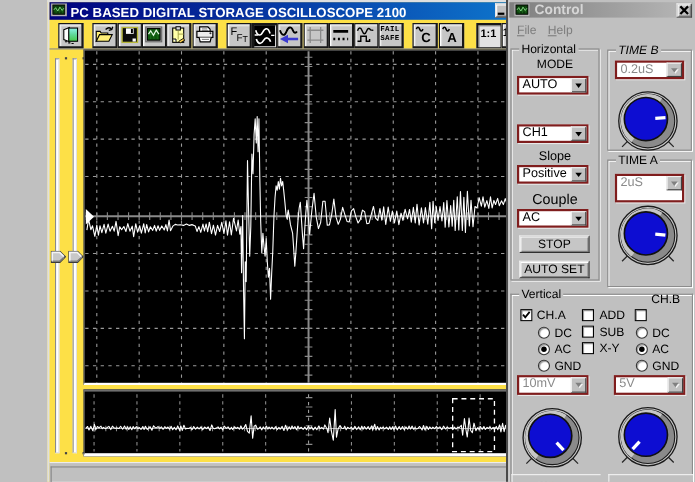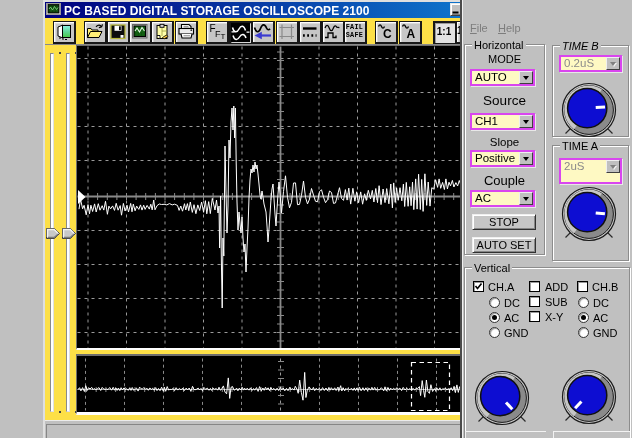--- a/index.html
+++ b/index.html
@@ -14,21 +14,21 @@
  letter-spacing:0.05px;white-space:nowrap;}
 .winbtn{position:absolute;top:1px;width:13px;height:13px;background:#c0c0c0;
  border:1px solid;border-color:#e8e8e8 #404040 #404040 #e8e8e8;box-shadow:inset 1px 1px 0 #fff,inset -1px -1px 0 #808080;}
 #ctrlwin{position:absolute;left:460px;top:0;width:172px;height:438px;background:#c0c0c0;
  border-left:2px solid #4a4a4a;box-shadow:inset 1px 0 0 #efefef;}
 #ctrltitle{position:absolute;left:1px;top:2px;width:167px;height:14px;
  background:linear-gradient(to right,#7e7e7e,#b8b8b8);}
 .grp{position:absolute;border:1px solid #8c8c8c;box-shadow:inset 1px 1px 0 #fff,1px 1px 0 #fff;}
 .grplab{position:absolute;top:-6px;background:#c0c0c0;font-size:11px;padding:0 2px;white-space:nowrap;}
 .lab{position:absolute;font-size:11px;color:#000;white-space:nowrap;}
-.combo{position:absolute;height:17px;background:#fef9c3;border:2px solid #d946ef;box-shadow:1px 1px 0 #e8e8e8;}
+.combo{position:absolute;height:17px;background:#ffffff;border:2px solid #7f1d1d;box-shadow:1px 1px 0 #e8e8e8;}
 .combo .tx{position:absolute;left:3px;top:0px;font-size:11.5px;line-height:13px;}
 .cbtn{position:absolute;right:0;top:0;width:14px;height:13px;background:#c0c0c0;
  border:1px solid;border-color:#efefef #404040 #404040 #efefef;}
 .cbtn:after{content:"";position:absolute;left:3px;top:4px;border:3px solid transparent;border-top:4px solid #000;}
 .cbtn.dis:before{content:"";position:absolute;left:4px;top:5px;border:3px solid transparent;border-top:4px solid #f2f2f2;}
 .cbtn.dis:after{border-top-color:#808080;}
 .btn3{position:absolute;background:#c6c6c6;border:1px solid;border-color:#efefef #303030 #303030 #efefef;
  box-shadow:inset 1px 1px 0 #fff,inset -1px -1px 0 #868686;
  font-size:11px;text-align:center;color:#000;}
 .cb{position:absolute;width:11px;height:11px;background:#fff;border:1px solid #000;box-shadow:inset 1px 1px 0 #9a9a9a;}
@@ -262,40 +262,53 @@
 <div class="abs" style="left:1px;top:3px;width:444px;height:15px;border:1px solid;border-color:#868686 #fff #fff #868686;"></div>
 <svg class="abs" style="left:444px;top:4px" width="12" height="14" viewBox="0 0 12 14">
 <path d="M11 1 L0 12" stroke="#868686" stroke-width="1.2"></path>
 <path d="M11 5 L3 13" stroke="#868686" stroke-width="1.2"></path>
 <path d="M11 9 L7 13" stroke="#868686" stroke-width="1.2"></path>
 <path d="M12 2 L1 13 M12 6 L4 14 M12 10 L8 14" stroke="#f2f2f2" stroke-width="1"></path>
 </svg>
     </div>
 </div>
 <div id="ctrlwin">
+ <div id="ctrltitle">
+  <svg class="abs" style="left:4px;top:1px" width="15" height="12" viewBox="0 0 15 12">
+<rect x="0.5" y="0.5" width="14" height="11" fill="#e6e6e6" stroke="#9a9a9a"></rect>
+<rect x="2" y="1.5" width="11" height="8.5" fill="#0b3a0b" stroke="#000" stroke-width="0.8"></rect>
+<path d="M3 7 h9 M5 3 v6 M8 3 v6 M11 3 v6" stroke="#1d6b1d" stroke-width="0.7" fill="none"></path>
+<path d="M3 6 l1.5 -2 l2 3 l2 -3.5 l2 3 l1.5 -2" stroke="#7fd87f" stroke-width="0.9" fill="none"></path>
+</svg>
+  <div style="position:absolute;left:23px;top:0px;color:#d6d6d6;font-size:12.5px;font-weight:bold;">Control</div>
+  <div class="winbtn" style="left:152px;width:14px;">
+        <svg width="12" height="11">
+          <path d="M2.5 1.8 L9.5 8.8 M9.5 1.8 L2.5 8.8" stroke="#000" stroke-width="2"></path>
+        </svg>
+      </div>
+ </div>
  <div class="lab" style="left:8px;top:22px;color:#7d7d7d;"><span style="text-decoration:underline">F</span>ile</div>
  <div class="lab" style="left:36px;top:22px;color:#7d7d7d;"><span style="text-decoration:underline">H</span>elp</div>
  <div class="grp" style="left:2px;top:44px;width:81px;height:211px;">
       <div class="grplab" style="left:7px;">Horizontal</div>
     </div>
 <div class="grp" style="left:90px;top:45px;width:77px;height:92px;">
       <div class="grplab" style="left:7px;font-style:italic;">TIME B</div>
     </div>
 <div class="grp" style="left:90px;top:145px;width:77px;height:116px;">
       <div class="grplab" style="left:7px;">TIME A</div>
     </div>
 <div class="grp" style="left:2px;top:267px;width:166px;height:171px;border-bottom:none;">
       <div class="grplab" style="left:7px;">Vertical</div>
     </div>
 <div class="lab" style="left:2px;top:53px;width:81px;text-align:center;">MODE</div>
 <div class="combo" style="left:8px;top:69px;width:65px;height:17px;">
 <div class="tx" style="color:#000;">AUTO</div>
       <div class="cbtn" style="height:13px;"></div>
     </div>
-<div class="lab" style="left:2px;top:93px;width:81px;text-align:center;font-size:13.5px;">Source</div>
 <div class="combo" style="left:8px;top:113px;width:65px;height:17px;">
 <div class="tx" style="color:#000;">CH1</div>
       <div class="cbtn" style="height:13px;"></div>
     </div>
 <div class="lab" style="left:2px;top:136px;width:81px;text-align:center;font-size:11.5px;">Slope</div>
 <div class="combo" style="left:8px;top:150px;width:65px;height:17px;">
 <div class="tx" style="color:#000;">Positive</div>
       <div class="cbtn" style="height:13px;"></div>
     </div>
 <div class="lab" style="left:2px;top:173px;width:81px;text-align:center;font-size:13px;">Couple</div>
@@ -331,37 +344,45 @@
 </svg>
 <div class="cb" style="left:11px;top:281px;">
       <svg width="9" height="9" viewBox="0 0 9 9" style="position:absolute;left:0;top:0">
         <path d="M1.5 4 L3.5 6.5 L7.5 1.5" fill="none" stroke="#000" stroke-width="1.6"></path>
       </svg>
     </div>
 <div class="lab" style="left:26px;top:281px;">CH.A</div>
 <div class="cb" style="left:67px;top:281px;"></div>
 <div class="lab" style="left:83px;top:281px;">ADD</div>
 <div class="cb" style="left:115px;top:281px;"></div>
-<div class="lab" style="left:130px;top:281px;">CH.B</div>
+<div class="lab" style="left:130px;top:266px;">CH.B</div>
 <div class="rad" style="left:27px;top:297px;"></div>
 <div class="lab" style="left:42px;top:297px;">DC</div>
 <div class="cb" style="left:67px;top:296px;"></div>
 <div class="lab" style="left:83px;top:296px;">SUB</div>
 <div class="rad" style="left:116px;top:297px;"></div>
 <div class="lab" style="left:131px;top:297px;">DC</div>
 <div class="rad sel" style="left:27px;top:312px;"></div>
 <div class="lab" style="left:42px;top:312px;">AC</div>
 <div class="cb" style="left:67px;top:311px;"></div>
 <div class="lab" style="left:83px;top:311px;">X-Y</div>
 <div class="rad sel" style="left:116px;top:312px;"></div>
 <div class="lab" style="left:131px;top:312px;">AC</div>
 <div class="rad" style="left:27px;top:327px;"></div>
 <div class="lab" style="left:42px;top:327px;">GND</div>
 <div class="rad" style="left:116px;top:327px;"></div>
 <div class="lab" style="left:131px;top:327px;">GND</div>
+<div class="combo" style="left:8px;top:341px;width:65px;height:18px;">
+<div class="tx" style="color:#8a8a8a;">10mV</div>
+      <div class="cbtn dis" style="height:14px;"></div>
+    </div>
+<div class="combo" style="left:96px;top:341px;width:65px;height:18px;">
+<div class="tx" style="color:#8a8a8a;">5V</div>
+      <div class="cbtn dis" style="height:14px;"></div>
+    </div>
 <svg class="abs" style="left:6px;top:364px" width="68" height="68" viewBox="0 0 68 68">
 <path d="M19 49 L10.5 57.5 M49 49 L57.5 57.5" stroke="#2a2a2a" stroke-width="1.2"></path>
 <circle cx="34" cy="34" r="26.5" fill="#c6c6c6" stroke="#1a1a1a" stroke-width="1.2"></circle>
 <circle cx="34" cy="34" r="24.4" fill="#8a8a8a" stroke="#1a1a1a" stroke-width="1"></circle>
 <path d="M20.9 50.7 A21.2 21.2 0 0 1 45.2 16.0" fill="none" stroke="#c6c6c6" stroke-width="6.4"></path>
 <circle cx="32.2" cy="32.2" r="19.6" fill="#0d0dd2" stroke="#101010" stroke-width="1.5"></circle>
 <line x1="38.0" y1="38.4" x2="44.3" y2="45.2" stroke="#fff" stroke-width="3"></line>
 </svg>
 <svg class="abs" style="left:93px;top:363px" width="68" height="68" viewBox="0 0 68 68">
 <path d="M19 49 L10.5 57.5 M49 49 L57.5 57.5" stroke="#2a2a2a" stroke-width="1.2"></path>

